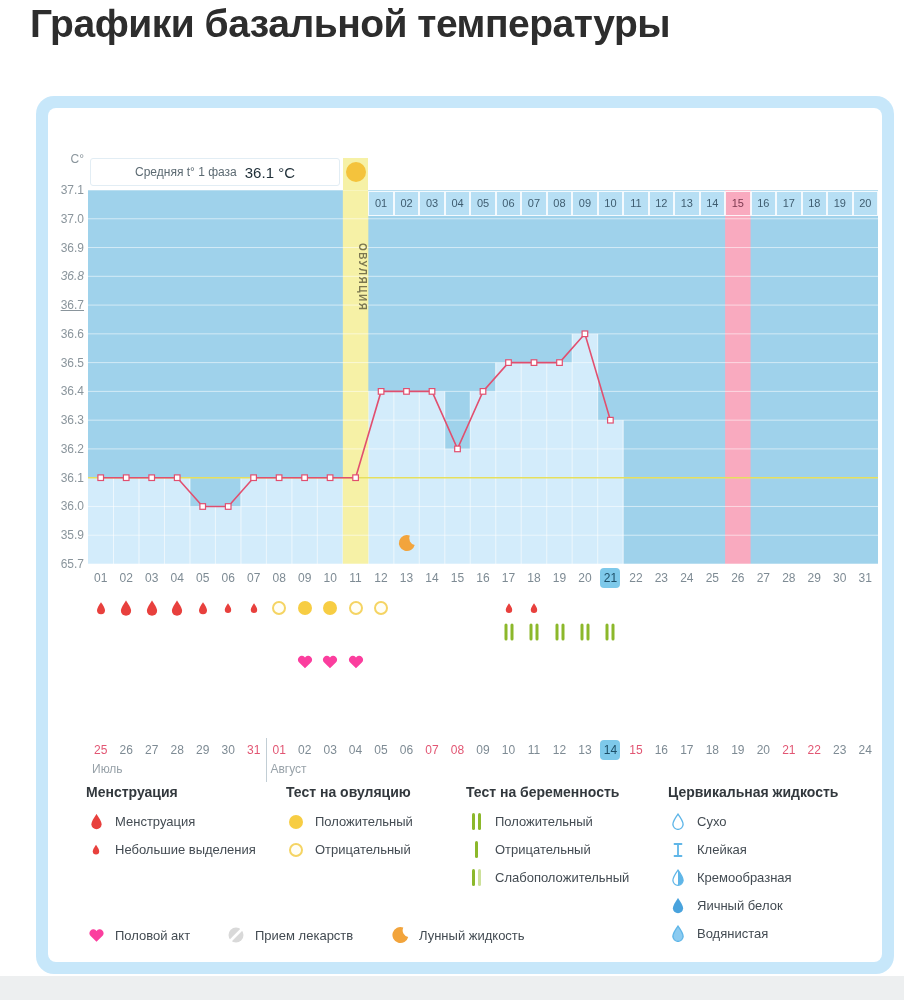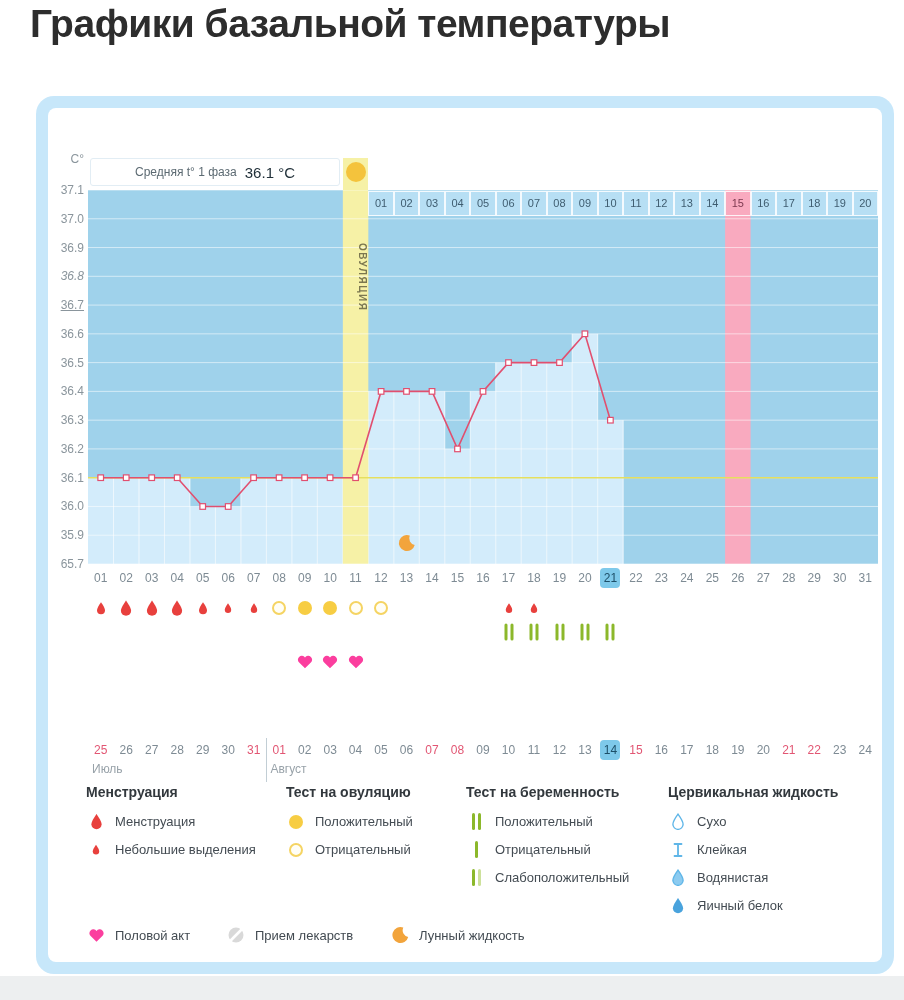--- a/index.html
+++ b/index.html
@@ -476,32 +476,46 @@
               <span class="licon">
                 <svg width="12" height="16" viewBox="0 0 12 16">
                   <path d="M2.5 2H9.5M6 2V14M2.5 14H9.5" stroke="#5fb6e8" stroke-width="1.8" fill="none" stroke-linecap="round"></path>
                 </svg>
               </span>
               <span class="llabel">Клейкая</span>
             </div>
             <div class="litem">
               <span class="licon">
                 <svg width="14" height="17" viewBox="0 0 12 16">
-                  <path d="M6 1C6 1 1.2 7.6 1.2 10.6A4.8 4.8 0 0 0 10.8 10.6C10.8 7.6 6 1 6 1Z" fill="#8ccbf0" stroke="#5fb6e8" stroke-width="1.3"></path>
-                </svg>
-              </span>
-              <span class="llabel">Водянистая</span>
+                  <defs>
+                    <linearGradient id="gcream" x1="0" y1="0" x2="1" y2="0">
+                      <stop offset="0.5" stop-color="#ffffff"></stop>
+                      <stop offset="0.5" stop-color="#5fb6e8"></stop>
+                    </linearGradient>
+                  </defs>
+                  <path d="M6 1C6 1 1.2 7.6 1.2 10.6A4.8 4.8 0 0 0 10.8 10.6C10.8 7.6 6 1 6 1Z" fill="url(#gcream)" stroke="#5fb6e8" stroke-width="1.2"></path>
+                </svg>
+              </span>
+              <span class="llabel">Кремообразная</span>
             </div>
             <div class="litem">
               <span class="licon">
                 <svg width="14" height="17" viewBox="0 0 12 16">
                   <path d="M6 1C6 1 1.2 7.6 1.2 10.6A4.8 4.8 0 0 0 10.8 10.6C10.8 7.6 6 1 6 1Z" fill="#49a3dd"></path>
                 </svg>
               </span>
               <span class="llabel">Яичный белок</span>
+            </div>
+            <div class="litem">
+              <span class="licon">
+                <svg width="14" height="17" viewBox="0 0 12 16">
+                  <path d="M6 1C6 1 1.2 7.6 1.2 10.6A4.8 4.8 0 0 0 10.8 10.6C10.8 7.6 6 1 6 1Z" fill="#8ccbf0" stroke="#5fb6e8" stroke-width="1.3"></path>
+                </svg>
+              </span>
+              <span class="llabel">Водянистая</span>
             </div>
           </div>
         </div>
       <div id="legendExtra">
           <div class="lextra" style="left: 38px; top: 816px;">
             <span class="licon">
               <svg width="17" height="15" viewBox="0 0 17 15">
                 <path d="M8.5 13.8L2.9 8.3A3.9 3.9 0 1 1 8.5 3A3.9 3.9 0 1 1 14.1 8.3Z" fill="#fb3e9e"></path>
               </svg>
             </span>

